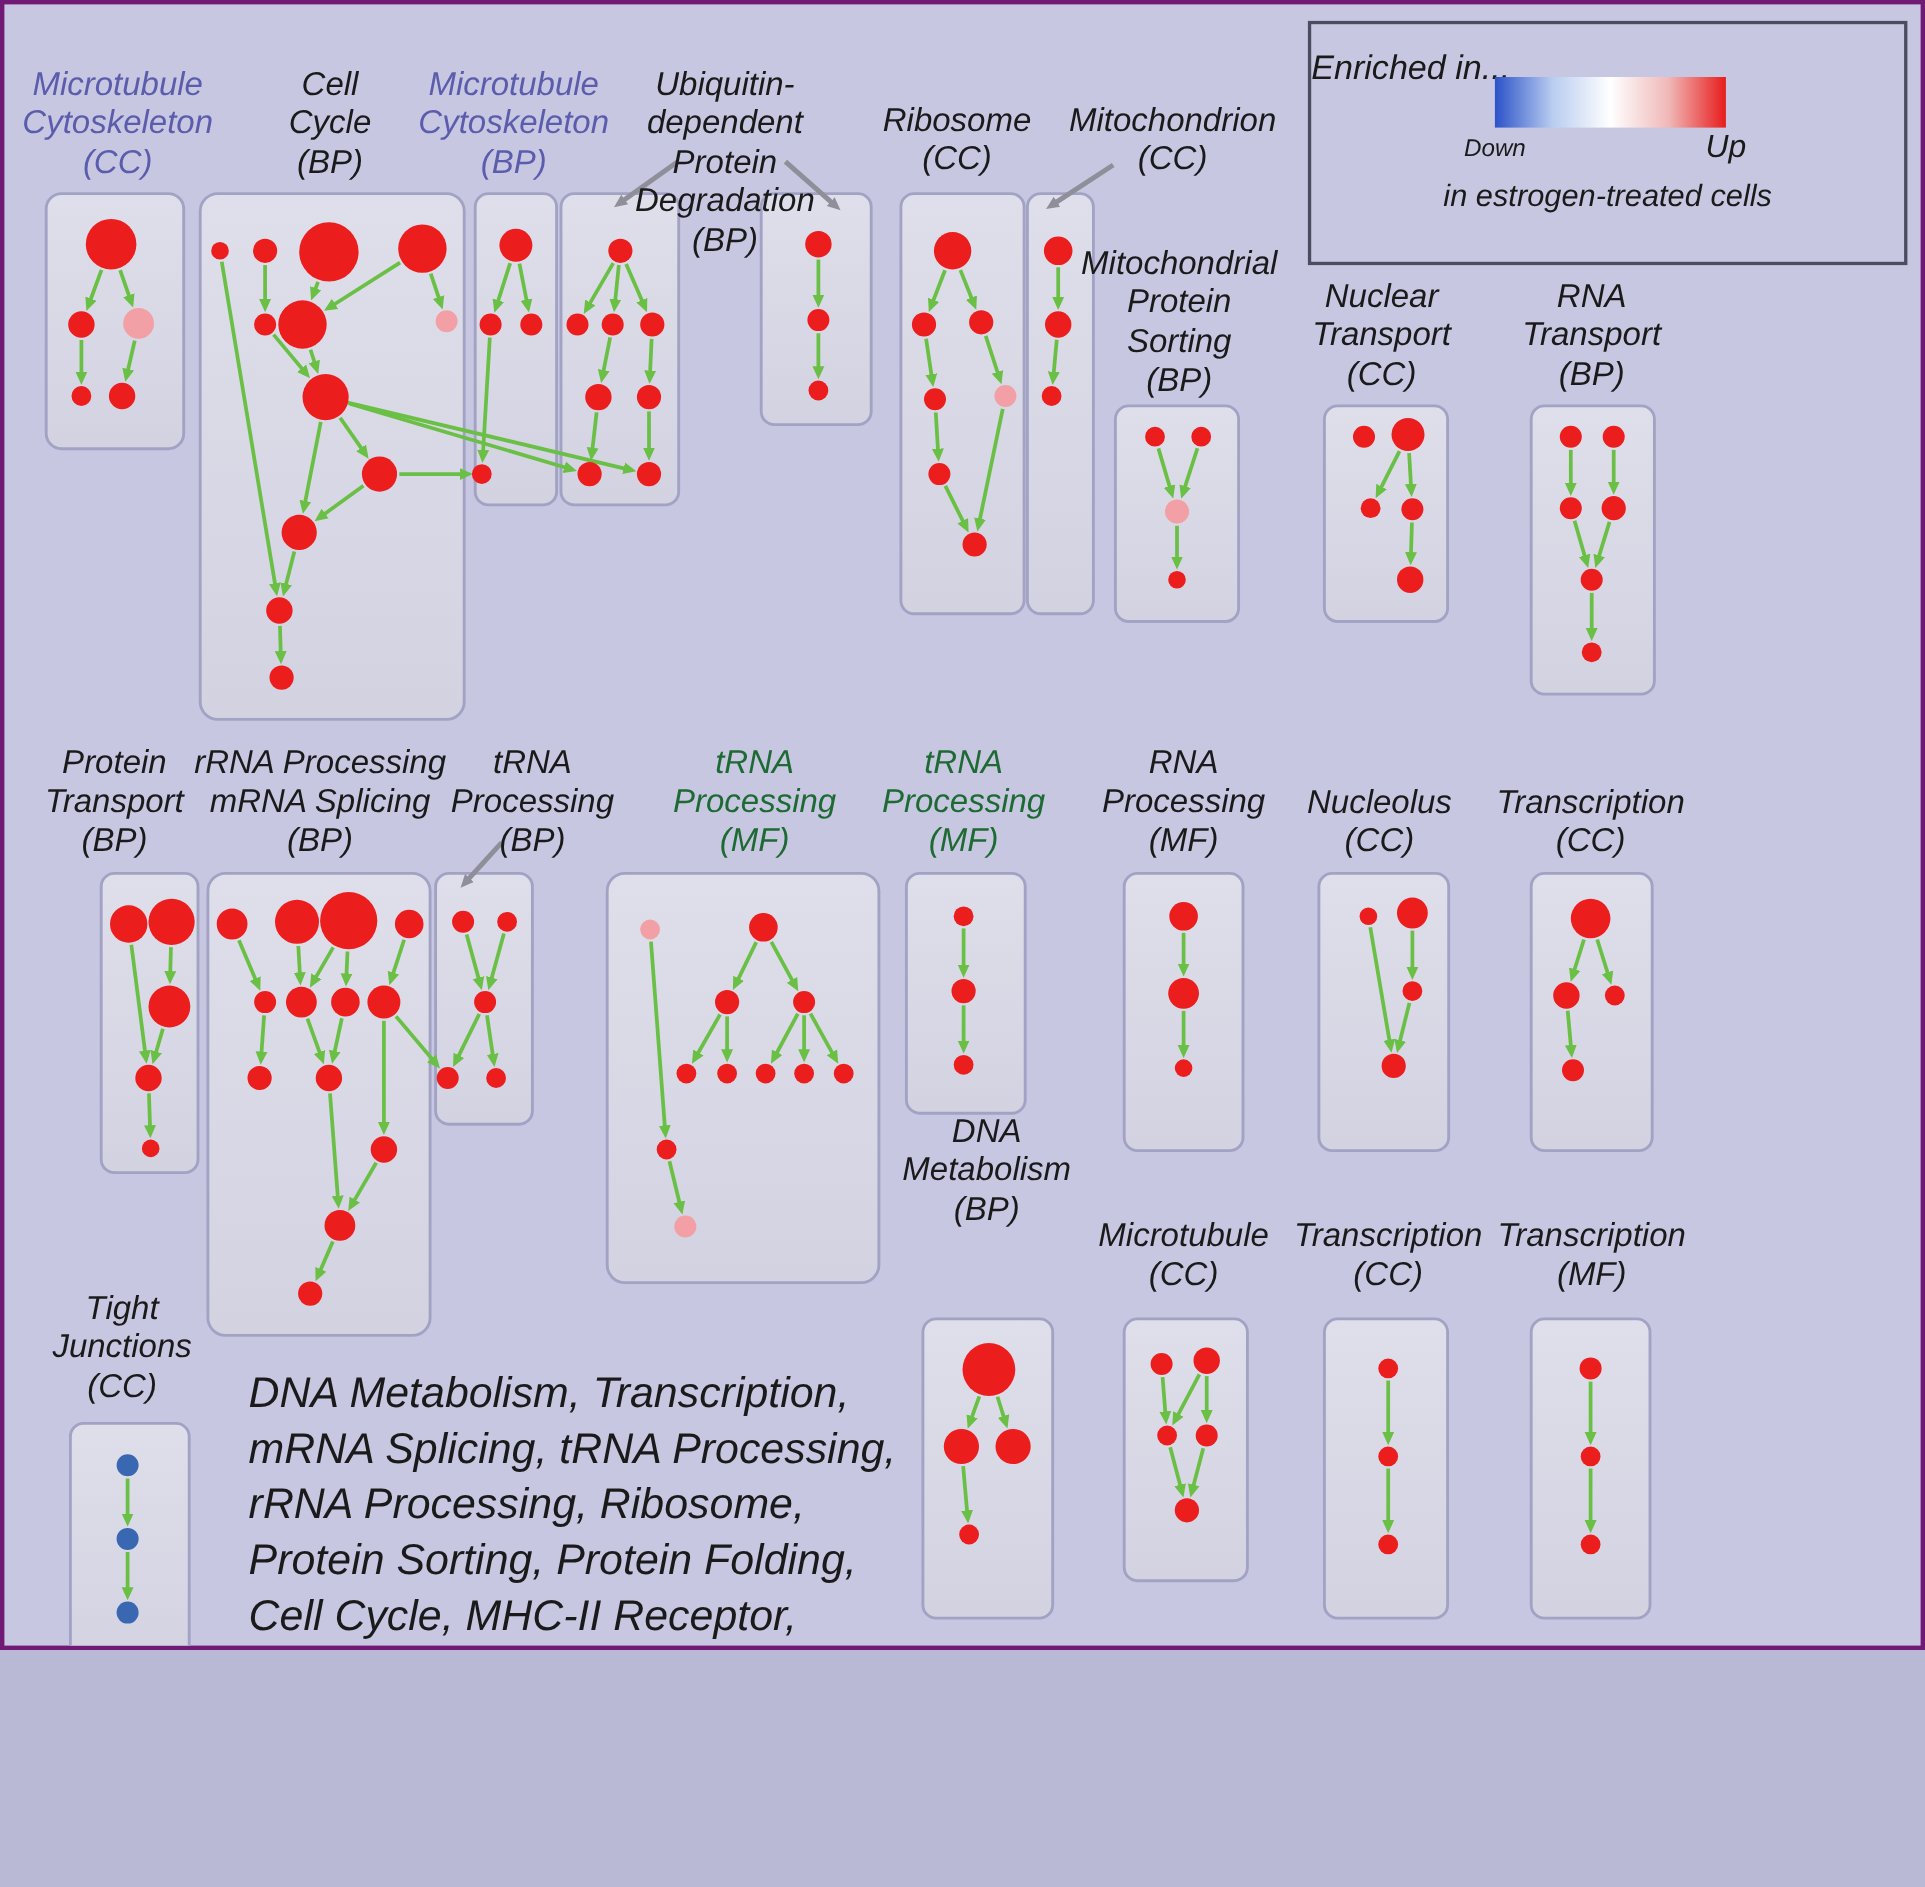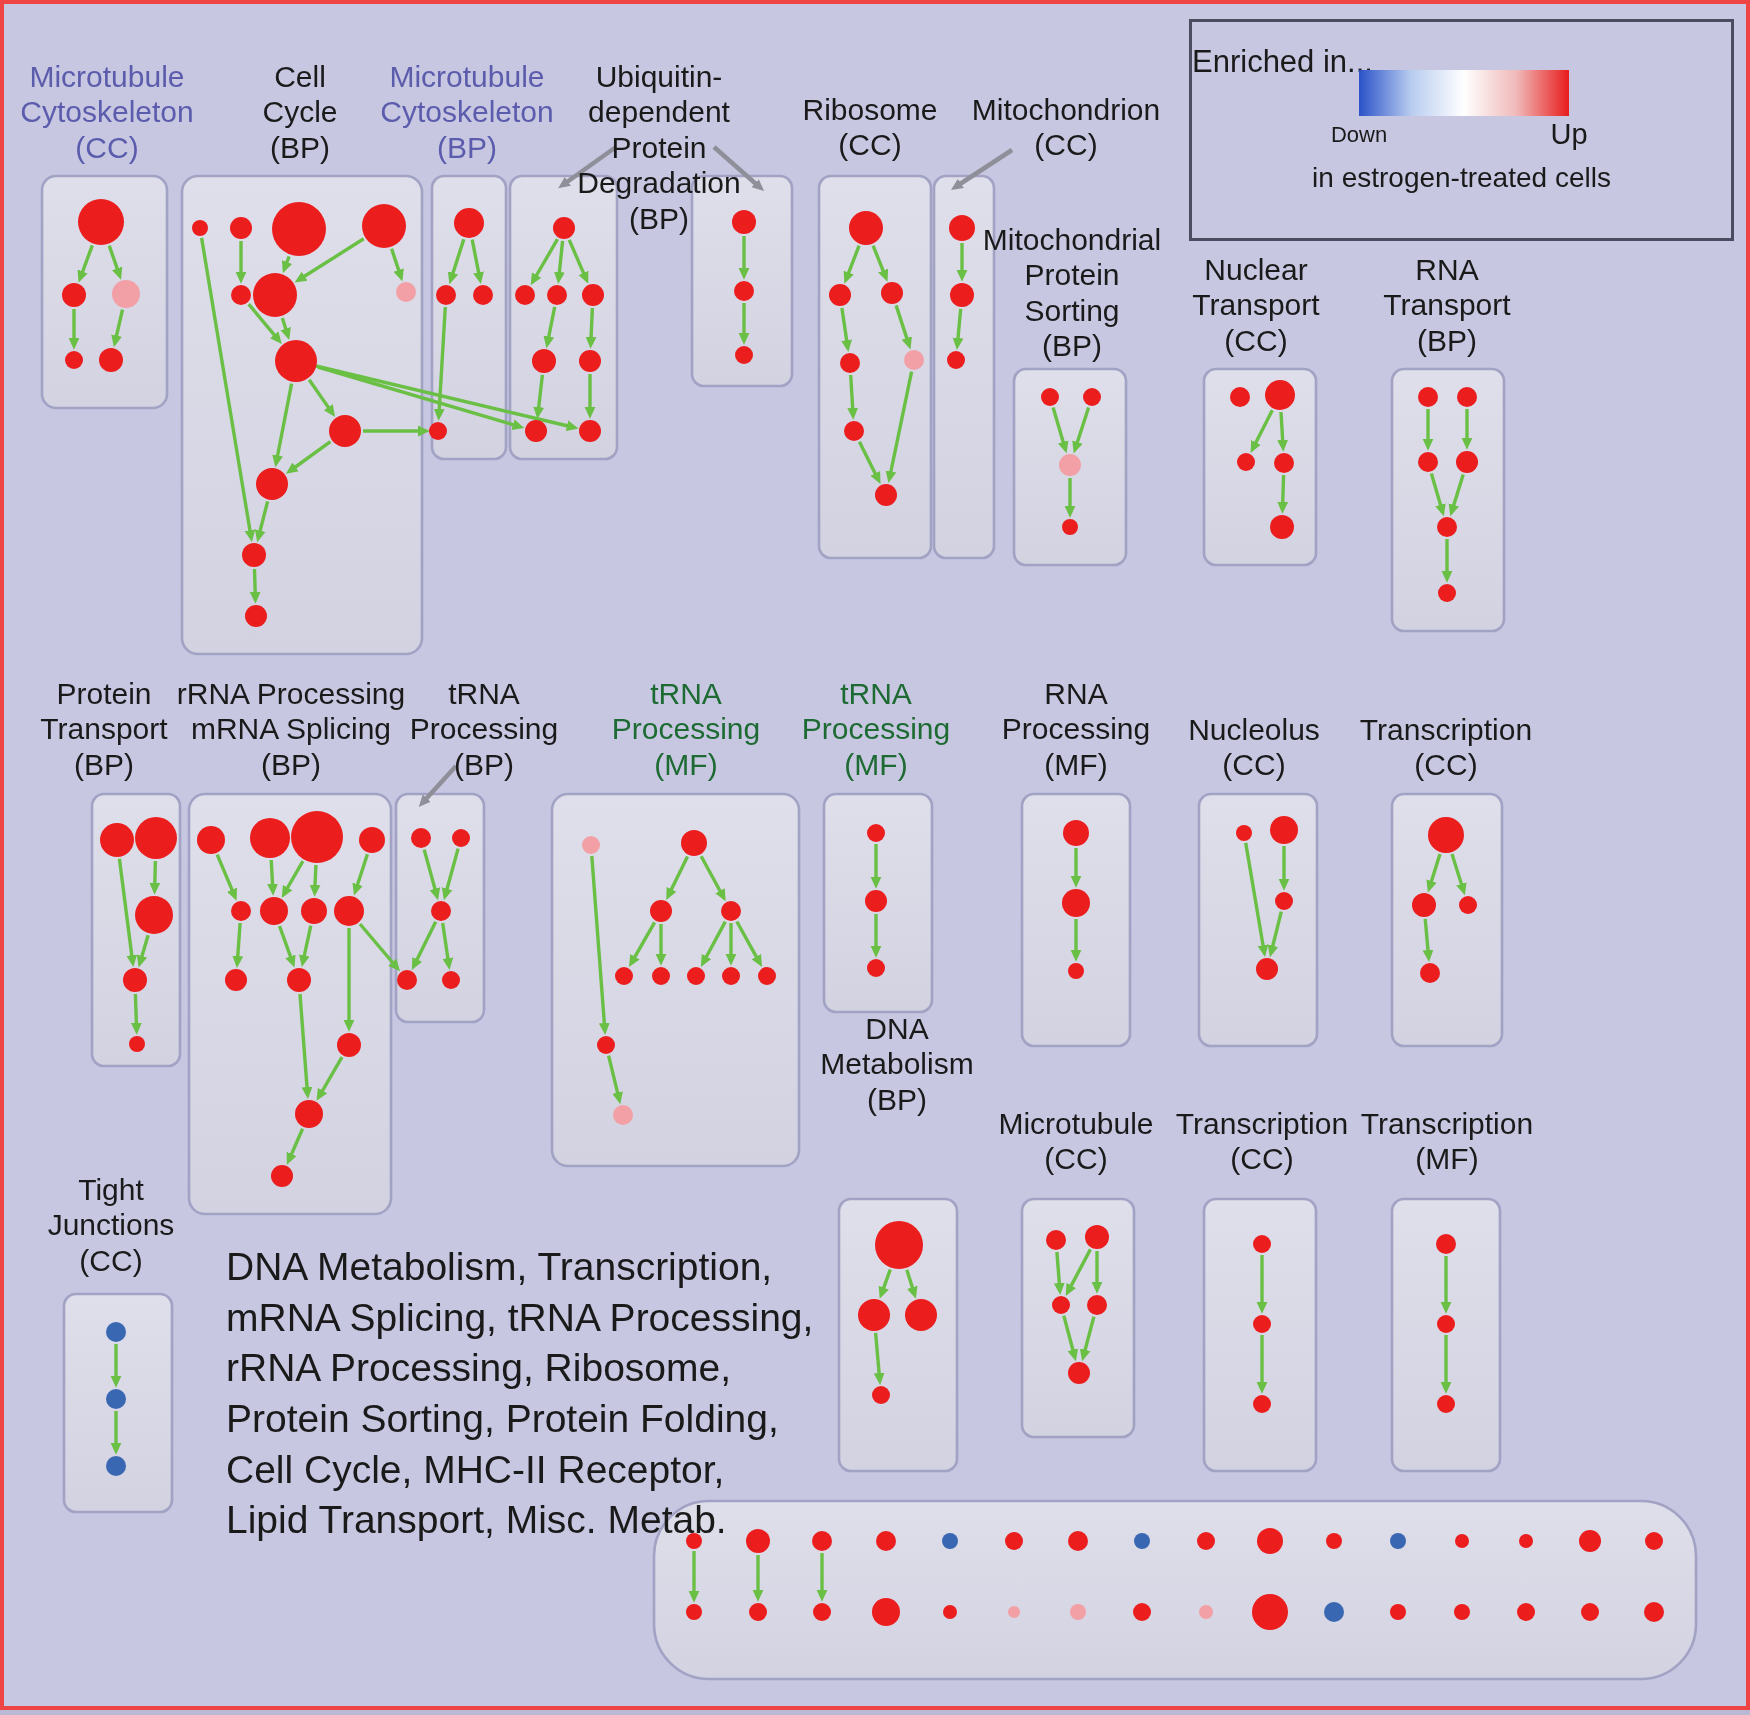--- a/index.html
+++ b/index.html
@@ -1,23 +1,24 @@
 <!DOCTYPE html>
 <html style="--bg: #c7c7e2; --label-black: #1a1a1a; --label-slate: #5c5cad; --label-green: #1d6b33;"><head>
 <meta charset="utf-8">
 <style>
   html,body{margin:0;padding:0;background:#b9b9d6;}
   .figure{
     position:relative;
-    width:1750px;height:1710px;
+    width:1750px;height:1500px;
     background:var(--bg,#c7c7e2);
-    border:4px solid #ef4444;
+    border:4px solid #701a75;
     box-sizing:border-box;
     overflow:hidden;
     font-family:"Liberation Sans", sans-serif;
+    font-style:italic;
   }
   #net{position:absolute;left:0;top:0;}
   .glabel{
     position:absolute;
     transform:translateX(-50%);
     white-space:pre-line;
     text-align:center;
     font-size:30px;
     line-height:1.18;
     color:var(--label-black,#1a1a1a);

